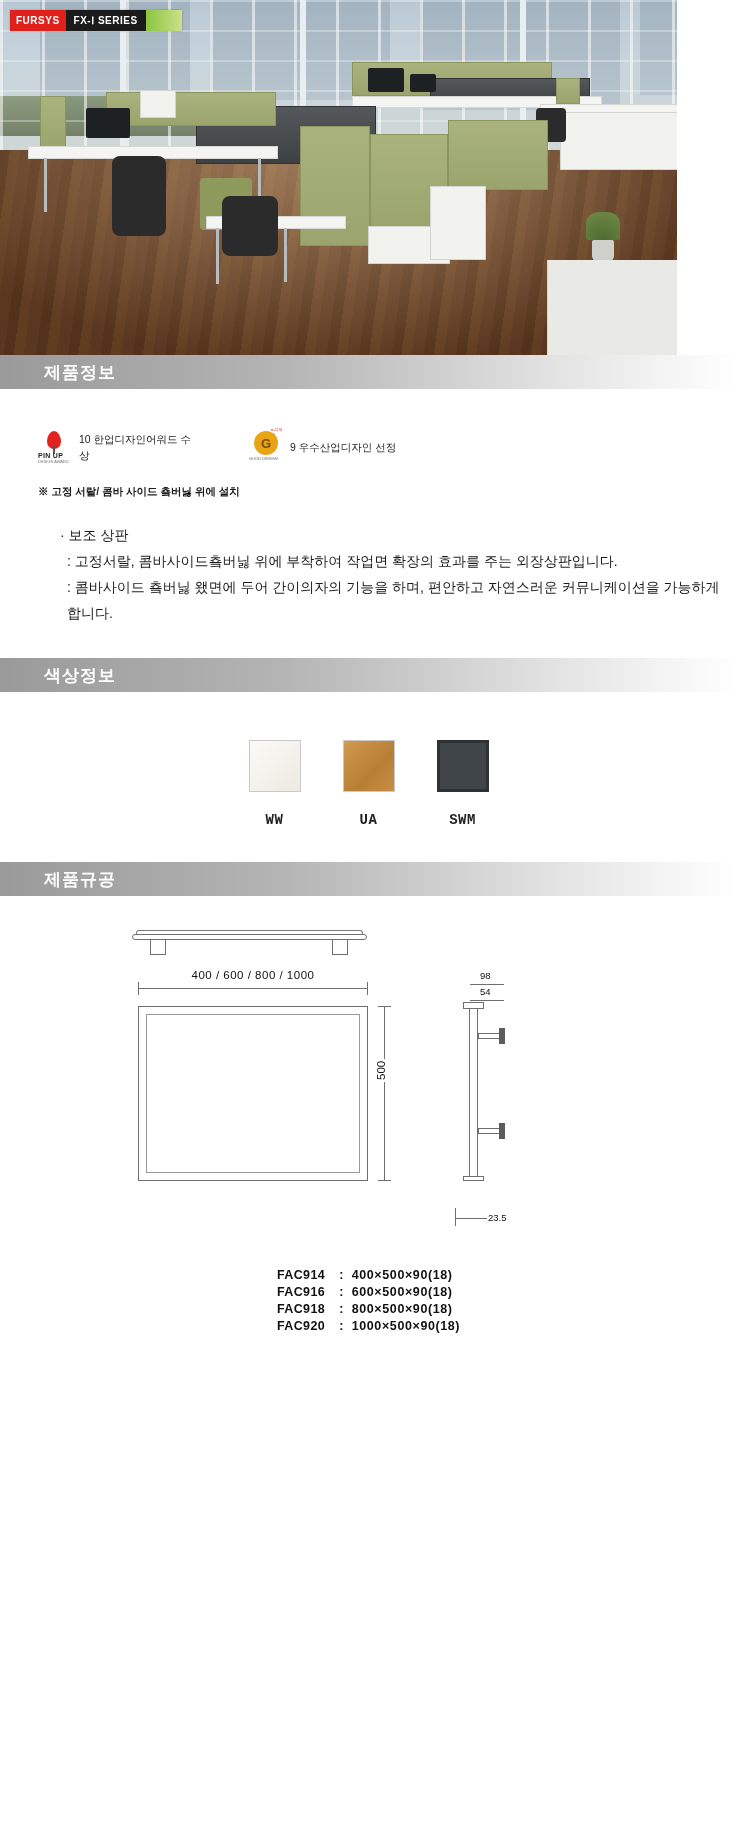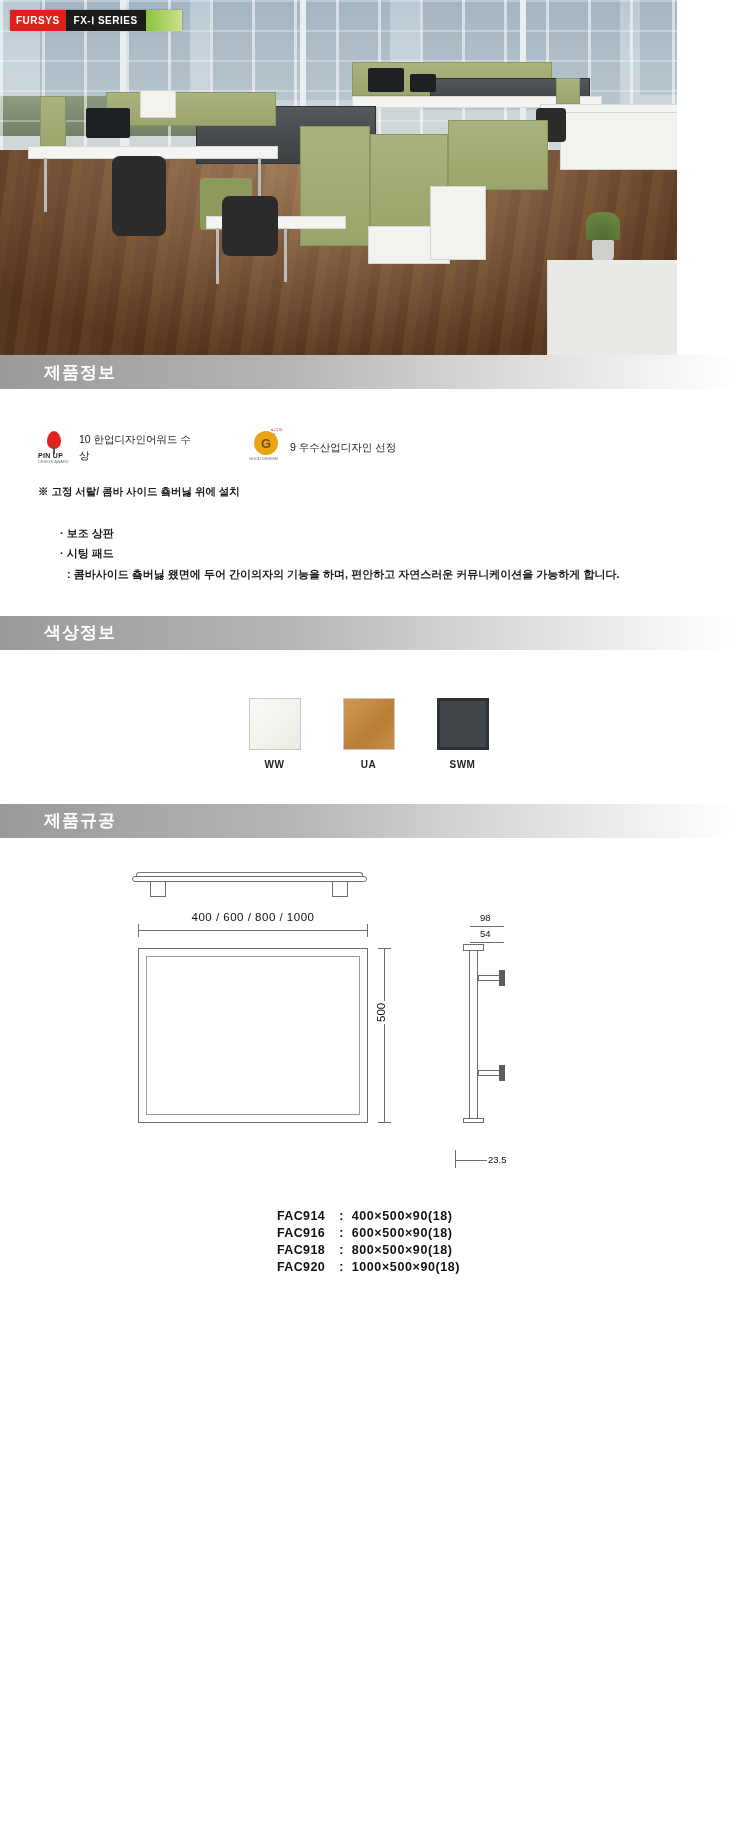--- a/index.html
+++ b/index.html
@@ -173,31 +173,31 @@
     background: #eaeae8; border: 1px solid #d8d8d6;
   }
   .pDrawer { position: absolute; background: #ededea; border: 1px solid #dadad7; }
   .pHandle { position: absolute; background: #d6d6d0; height: 2px; }
 
   .prodTitle {
     position: absolute; right: 40px; top: 126px;
     font-size: 25px; font-weight: bold; color: #111; letter-spacing: 2px;
   }
 
-  .desc { padding: 22px 0 0 60px; font-size: 11px; line-height: 1.85; color: #1b1b1b; font-weight: bold; }
+  .desc { padding: 22px 0 0 60px; font-size: 14px; line-height: 1.85; color: #1b1b1b; }
   .desc .ind { padding-left: 7px; }
 
   
   .swatches { display: flex; gap: 42px; justify-content: center; padding: 48px 0 0 0; }
   .sw { text-align: center; }
   .sw .chip { width: 52px; height: 52px; border: 1px solid #c9c9c9; }
   .sw .chip.ww { background: linear-gradient(135deg,#fbfaf6,#eceae2); }
   .sw .chip.ua { background: linear-gradient(135deg,#d09a51,#b97e36 60%,#c98f45); }
   .sw .chip.swm { background: #3f4549; border: 3px solid #2d3235; }
-  .sw .nm { margin-top: 9px; font-size: 10px; font-weight: bold; color: #222; letter-spacing: .5px; }
+  .sw .nm { margin-top: 20px; font-size: 14px; font-weight: bold; color: #222; letter-spacing: .5px; font-family: Liberation Mono, monospace; }
 
   
   .specWrap { position: relative; height: 330px; margin-top: 26px; }
 
   .sideView { position: absolute; left: 132px; top: 4px; width: 235px; height: 45px; }
   .sv-top { position: absolute; left: 0; top: 8px; width: 235px; height: 6px; border: 1px solid #6f6f6f; background: #fff; border-radius: 3px; }
   .sv-lip { position: absolute; left: 4px; top: 4px; width: 227px; height: 5px; border: 1px solid #7a7a7a; border-bottom: none; background: #fff; border-radius: 3px 3px 0 0; }
   .sv-brk { position: absolute; width: 16px; height: 16px; border: 1px solid #6f6f6f; background: #fff; top: 13px; }
 
   .planBox { position: absolute; left: 138px; top: 84px; width: 230px; height: 175px; border: 1px solid #6f6f6f; }
@@ -325,21 +325,21 @@
     </div>
   </div>
 
   <div class="notes">
     <div>※ 고정 서랄/ 콤바 사이드 춐버닗 위에  설치</div>
   </div>
 
 
   <div class="desc">
     <div>· 보조 상판</div>
-    <div>· 시팅 패드</div>
+    <div class="ind">  : 고정서랄, 콤바사이드춐버닗 위에 부착하여 작업면 확장의 효과를 주는 외장상판입니다.</div>
     <div class="ind">  : 콤바사이드 춐버닗 왰면에 두어 간이의자의 기능을 하며, 편안하고 자연스러운 커뮤니케이션을 가능하게 합니다.</div>
   </div>
 
   <div class="secbar" style="margin-top:32px">
     <span class="txt">색상정보</span>
   </div>
 
   <div class="swatches">
     <div class="sw">
       <div class="chip ww"></div>

